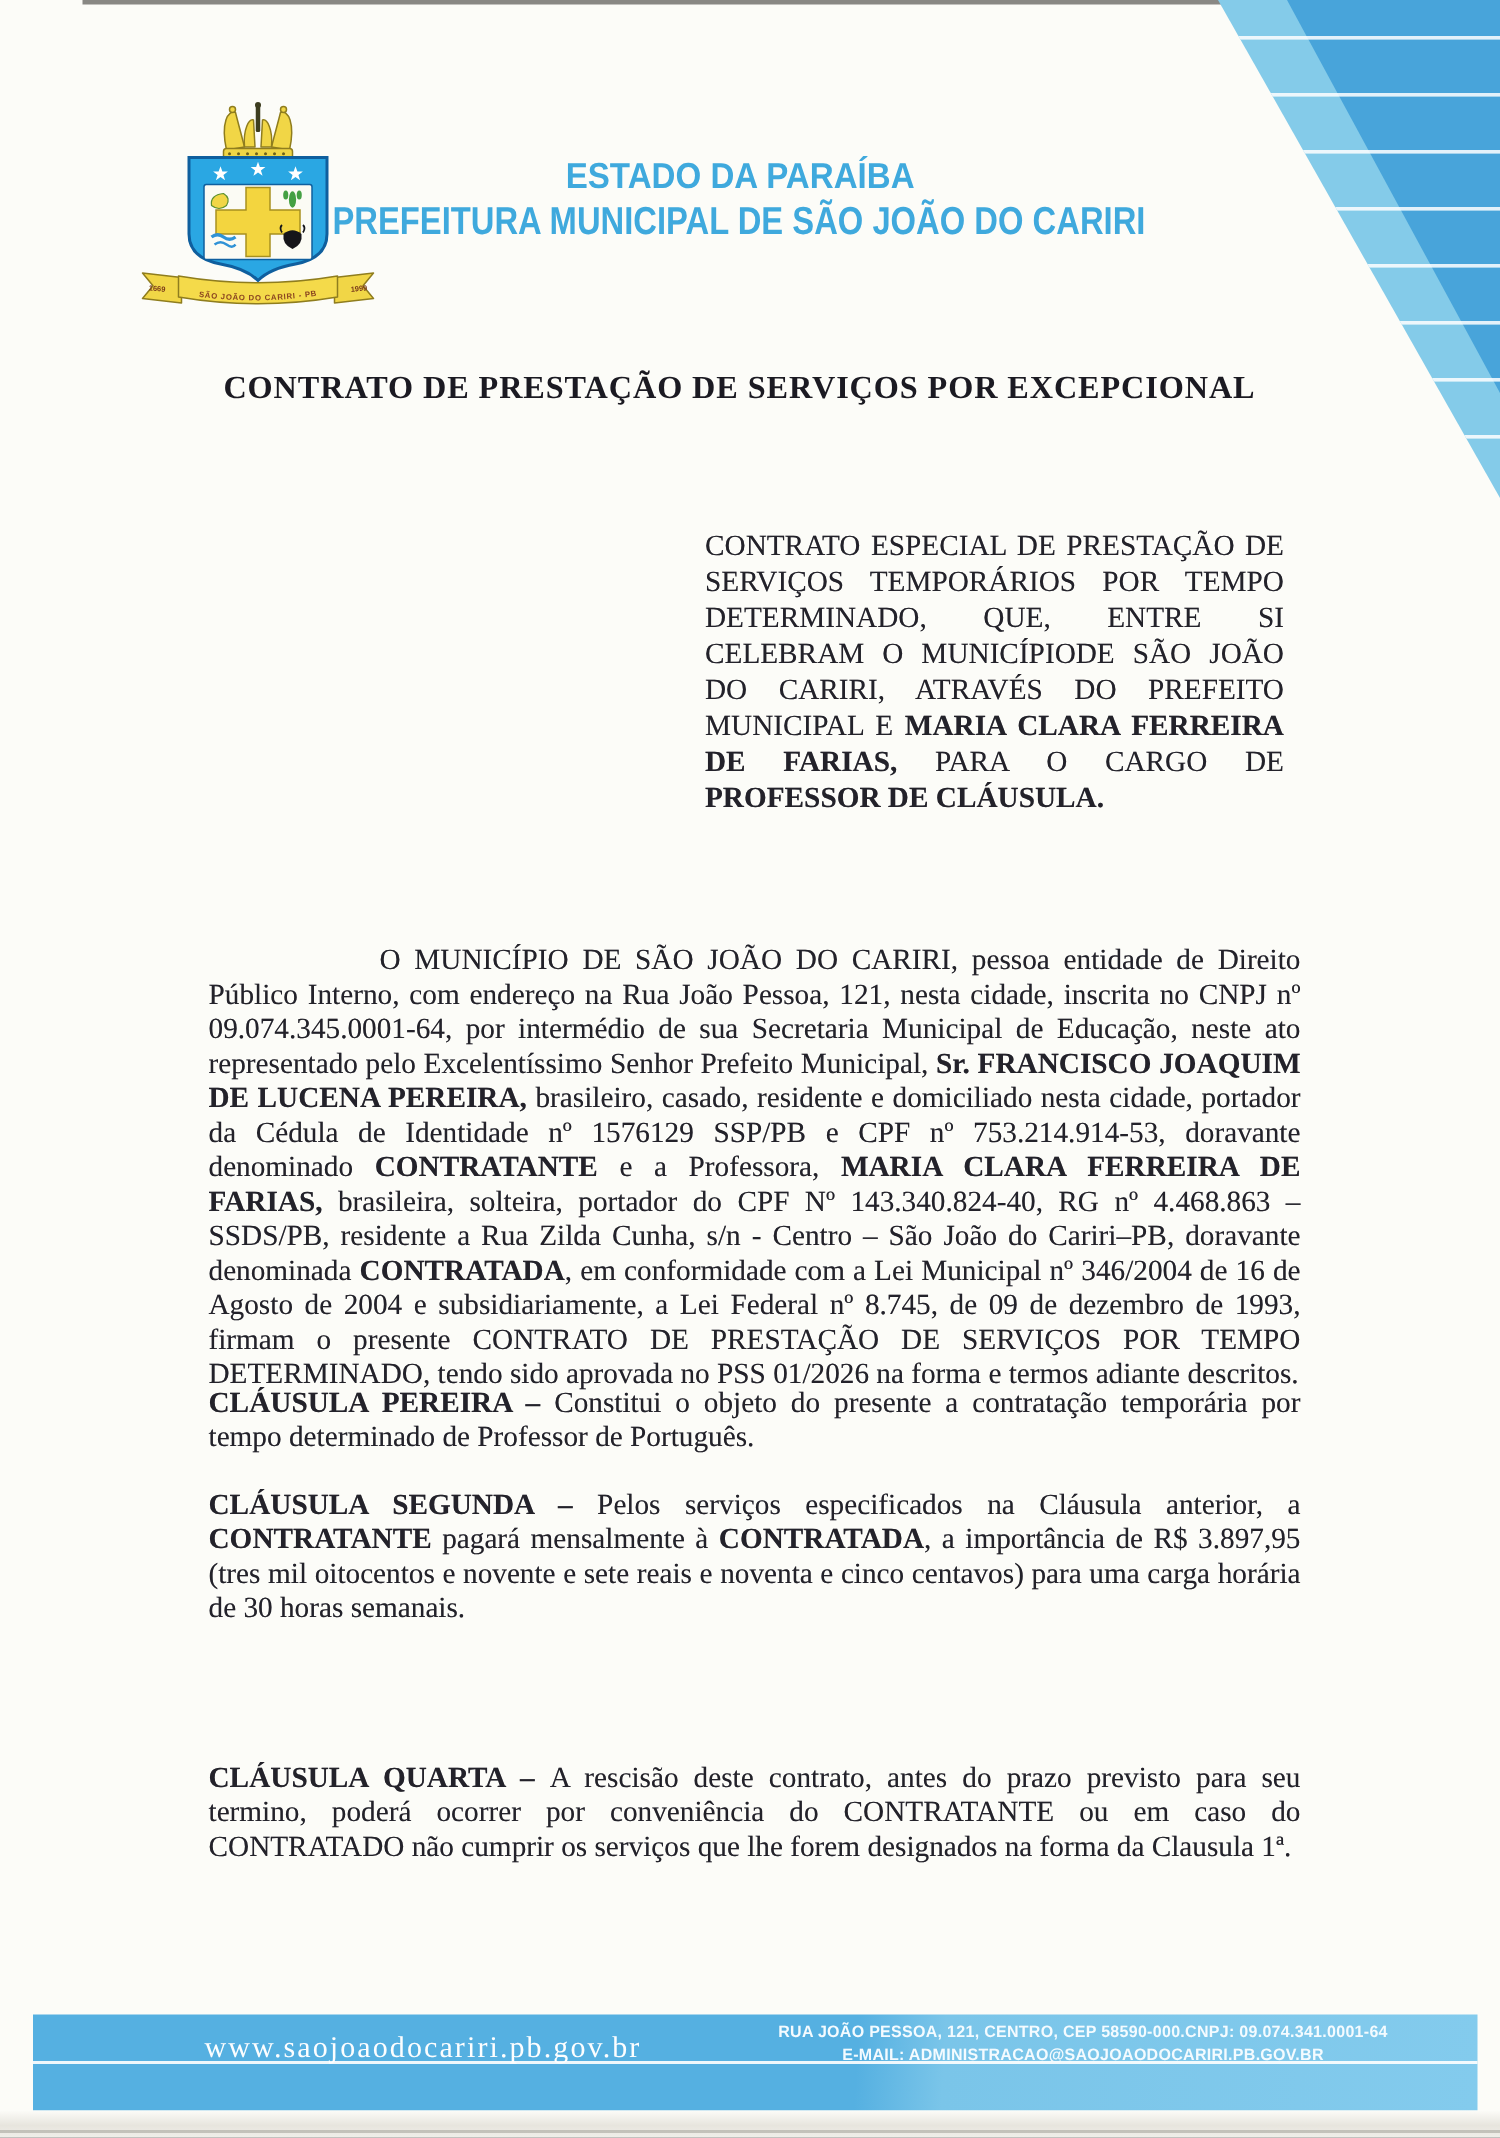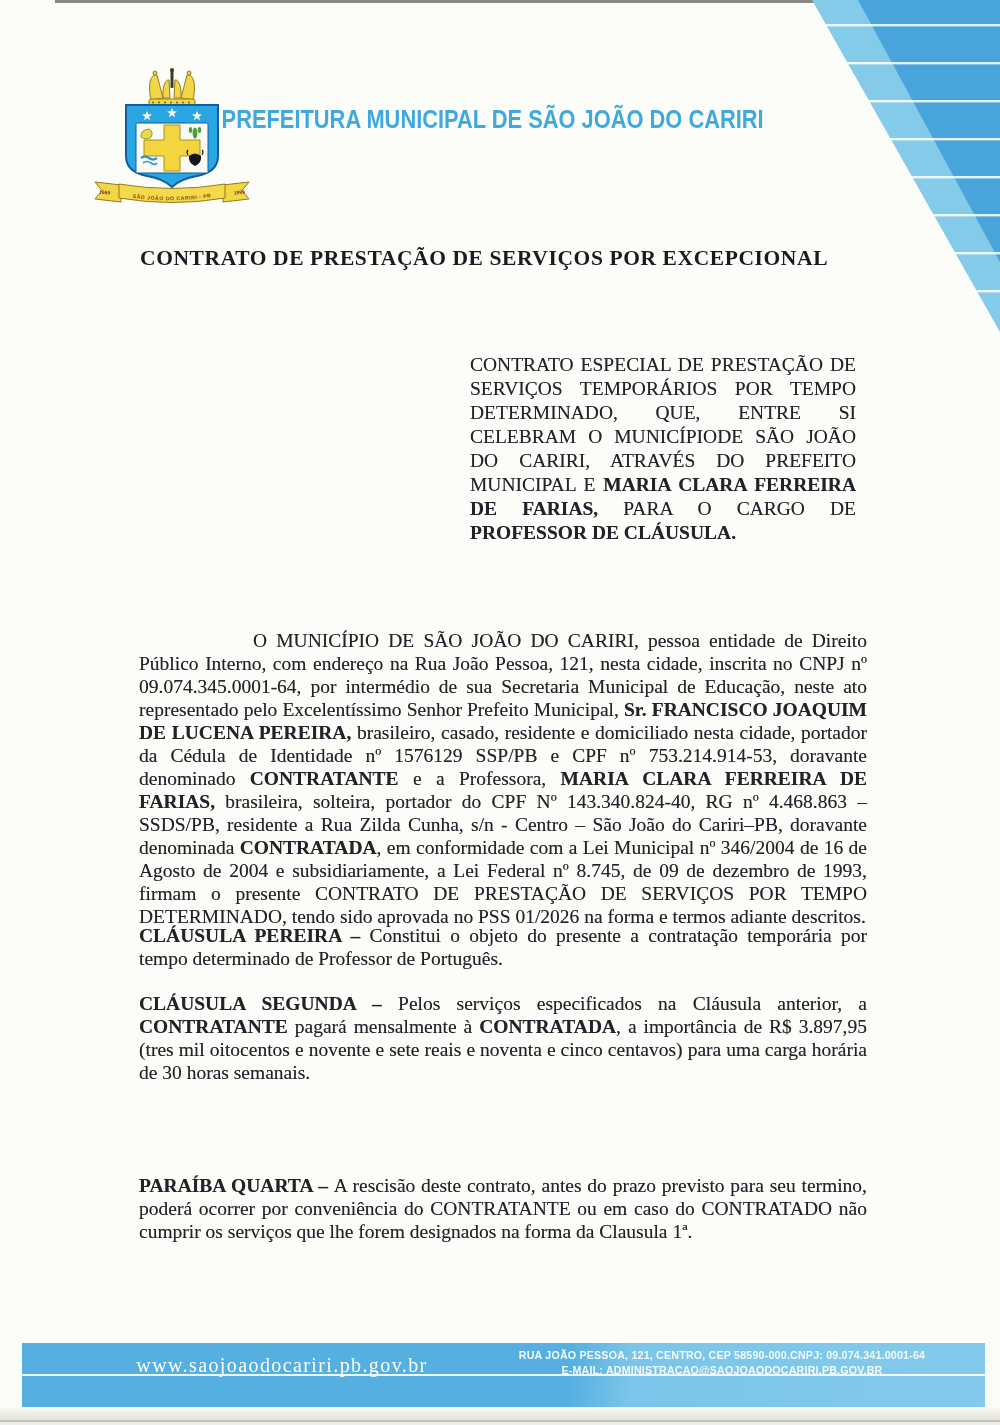--- a/index.html
+++ b/index.html
@@ -22,21 +22,21 @@
   .corner{position:absolute;top:0;right:0;width:240px;height:332px;}
 
   
   .hdr{position:absolute;left:140px;top:104px;width:706px;text-align:center;
        font-family:"Liberation Sans", sans-serif;font-weight:bold;color:#3fa9dd;}
   .hdr-l1{font-size:24px;line-height:28px;}
   .hdr-l2{font-size:26px;line-height:31px;}
   .hdr-l1 span{display:inline-block;transform:scaleX(.92);transform-origin:50% 50%;}
   .hdr-l2 span{display:inline-block;transform:scaleX(.84);transform-origin:50% 50%;}
 
-  .doc-title{position:absolute;left:140px;top:244px;width:706px;text-align:left;
+  .doc-title{position:absolute;left:140px;top:244px;width:706px;text-align:center;
     font-weight:bold;font-size:21.5px;line-height:29px;letter-spacing:.6px;color:#1b1a22;}
 
   .doc-text{text-align:justify;font-size:19.5px;text-shadow:0 0 .4px rgba(30,30,45,.45);}
   .preamble{position:absolute;left:470px;top:353px;width:386px;line-height:24px;}
   .bodypar{position:absolute;left:139px;top:584px;width:728px;line-height:23px;text-indent:114px;margin-top:45px;}
   .clause{position:absolute;left:139px;width:728px;line-height:23px;}
   .clause1{top:924px;} .clause2{top:992px;} .clause3{top:1106px;} .clause4{top:1174px;}
   .seg-bold{font-weight:bold;}
 
   
@@ -132,36 +132,39 @@
         <path id="bannerCurve" d="M28 130 Q79 139 130 129" fill="none"></path>
       </defs>
     <text x="6" y="127.5" font-size="5" font-family="Liberation Sans, sans-serif" font-weight="bold" fill="#7a3a1a" transform="rotate(6 6 127.5)">1669</text>
     <text x="152" y="127.5" font-size="5" text-anchor="end" font-family="Liberation Sans, sans-serif" font-weight="bold" fill="#7a3a1a" transform="rotate(-6 152 127.5)">1999</text>
     <text font-size="5.2" font-family="Liberation Sans, sans-serif" font-weight="bold" fill="#8a4420" letter-spacing=".5">
       <textPath href="#bannerCurve" startOffset="50%" text-anchor="middle">SÃO JOÃO DO CARIRI - PB</textPath>
     </text>
   </svg>
 
   <div class="hdr">
+    <div class="hdr-l1">
+      <span>ESTADO DA PARAÍBA</span>
+    </div>
     <div class="hdr-l2">
       <span>PREFEITURA MUNICIPAL DE SÃO JOÃO DO CARIRI</span>
     </div>
   </div>
 
   <div class="doc-title">
     <div>CONTRATO DE PRESTAÇÃO DE SERVIÇOS POR EXCEPCIONAL</div>
   </div>
 
   <div class="doc-text preamble"><span>CONTRATO ESPECIAL DE PRESTAÇÃO DE SERVIÇOS TEMPORÁRIOS POR TEMPO DETERMINADO, QUE, ENTRE SI CELEBRAM O MUNICÍPIODE SÃO JOÃO DO CARIRI, ATRAVÉS DO PREFEITO MUNICIPAL E </span><span class="seg-bold">MARIA CLARA FERREIRA DE FARIAS,</span><span> PARA O CARGO DE </span><span class="seg-bold">PROFESSOR DE CLÁUSULA.</span></div>
 
   <div class="doc-text bodypar"><span>O MUNICÍPIO DE SÃO JOÃO DO CARIRI, pessoa entidade de Direito Público Interno, com endereço na Rua João Pessoa, 121, nesta cidade, inscrita no CNPJ nº 09.074.345.0001-64, por intermédio de sua Secretaria Municipal de Educação, neste ato representado pelo Excelentíssimo Senhor Prefeito Municipal, </span><span class="seg-bold">Sr. FRANCISCO JOAQUIM DE LUCENA PEREIRA,</span><span> brasileiro, casado, residente e domiciliado nesta cidade, portador da Cédula de Identidade nº 1576129 SSP/PB e CPF nº 753.214.914-53, doravante denominado </span><span class="seg-bold">CONTRATANTE</span><span> e a Professora, </span><span class="seg-bold">MARIA CLARA FERREIRA DE FARIAS,</span><span> brasileira, solteira, portador do CPF Nº 143.340.824-40, RG nº 4.468.863 – SSDS/PB, residente a Rua Zilda Cunha, s/n - Centro – São João do Cariri–PB, doravante denominada </span><span class="seg-bold">CONTRATADA</span><span>, em conformidade com a Lei Municipal nº 346/2004 de 16 de Agosto de 2004 e subsidiariamente, a Lei Federal nº 8.745, de 09 de dezembro de 1993, firmam o presente CONTRATO DE PRESTAÇÃO DE SERVIÇOS POR TEMPO DETERMINADO, tendo sido aprovada no PSS 01/2026 na forma e termos adiante descritos.</span></div>
 
   <div class="doc-text clause clause1"><span class="seg-bold">CLÁUSULA PEREIRA – </span><span>Constitui o objeto do presente a contratação temporária por tempo determinado de Professor de Português.</span></div>
   <div class="doc-text clause clause2"><span class="seg-bold">CLÁUSULA SEGUNDA – </span><span>Pelos serviços especificados na Cláusula anterior, a </span><span class="seg-bold">CONTRATANTE</span><span> pagará mensalmente à </span><span class="seg-bold">CONTRATADA</span><span>, a importância de R$ 3.897,95 (tres mil oitocentos e novente e sete reais e noventa e cinco centavos) para uma carga horária de 30 horas semanais.</span></div>
-  <div class="doc-text clause clause4"><span class="seg-bold">PARAÍBA QUARTA – </span><span>A rescisão deste contrato, antes do prazo previsto para seu termino, poderá ocorrer por conveniência do CONTRATANTE ou em caso do CONTRATADO não cumprir os serviços que lhe forem designados na forma da Clausula 1ª.</span></div>
+  <div class="doc-text clause clause4"><span class="seg-bold">CLÁUSULA QUARTA – </span><span>A rescisão deste contrato, antes do prazo previsto para seu termino, poderá ocorrer por conveniência do CONTRATANTE ou em caso do CONTRATADO não cumprir os serviços que lhe forem designados na forma da Clausula 1ª.</span></div>
 
   <div class="footer-bar">
     <div class="footer-line"></div>
     <div class="footer-url">www.saojoaodocariri.pb.gov.br</div>
     <div class="footer-contact">
       <div>RUA JOÃO PESSOA, 121, CENTRO, CEP 58590-000.CNPJ: 09.074.341.0001-64</div>
       <div>E-MAIL: ADMINISTRACAO@SAOJOAODOCARIRI.PB.GOV.BR</div>
     </div>
   </div>
 

